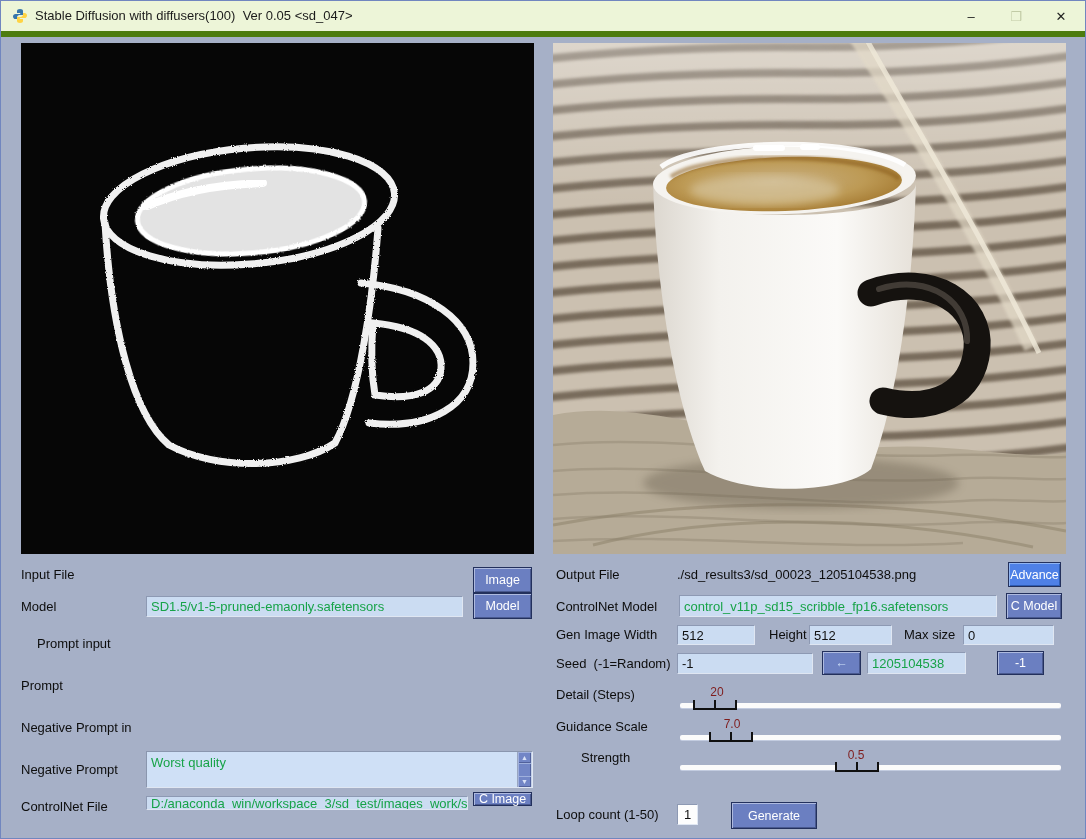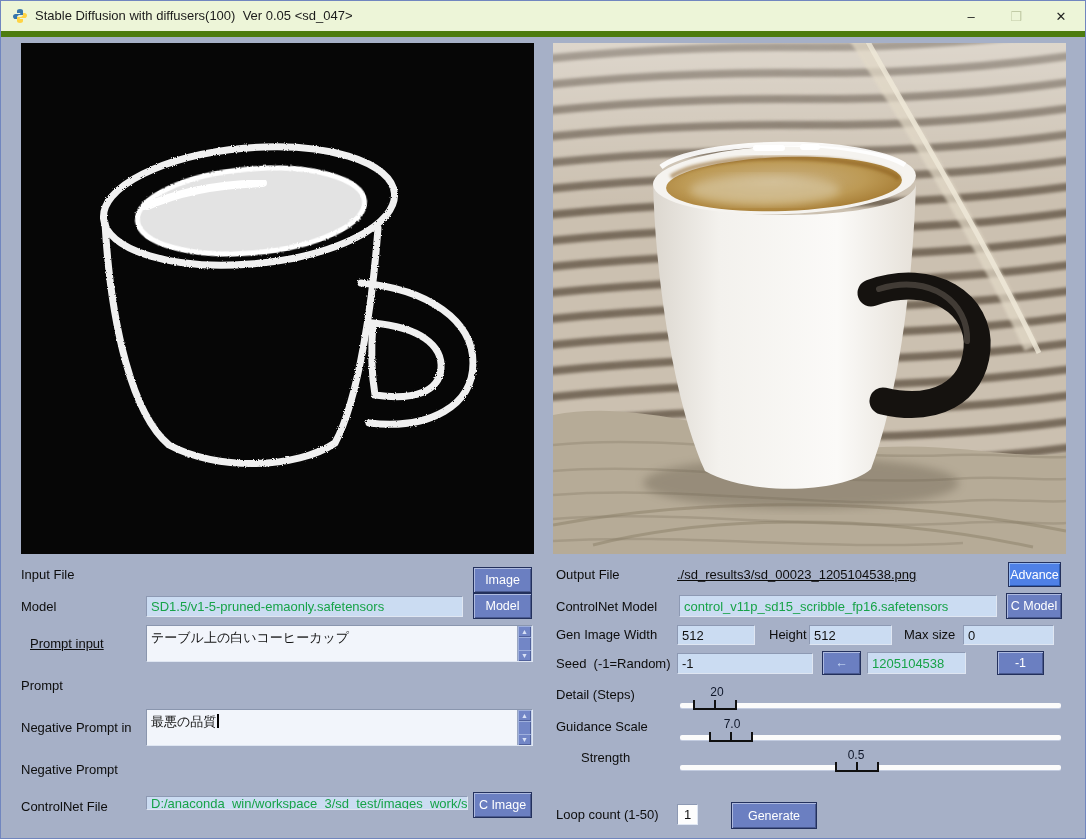--- a/index.html
+++ b/index.html
@@ -20,21 +20,21 @@
   .txta{position:absolute;width:387px;height:37px;background:#f2f5fb;border:1px solid #8a96ae;border-right-color:#dfe6f2;border-bottom-color:#dfe6f2;box-sizing:border-box;font-size:13px;color:#111;}
   .txta.blue{background:#cfe0f6;}
   .txta .txt{position:absolute;left:4px;top:3px;right:16px;white-space:nowrap;overflow:hidden;}
   .sbar{position:absolute;right:0;top:0;bottom:0;width:14px;background:#c4d0e8;border-left:1px solid #9aa6c0;}
   .sbtn{position:absolute;left:0;width:13px;height:11px;background:#7286c6;color:#d9e2f6;font-size:7px;line-height:11px;text-align:center;box-shadow:inset 1px 1px 0 #9fb0dd,inset -1px -1px 0 #51619b;}
   .sbtn.up{top:0;} .sbtn.down{bottom:0;}
   .sthumb{position:absolute;left:0;top:11px;height:14px;width:13px;background:#7286c6;box-shadow:inset 1px 1px 0 #9fb0dd,inset -1px -1px 0 #51619b;}
   .trough{position:absolute;width:381px;height:5px;background:#fbfbfb;border-radius:2px;box-shadow:0 1px 0 #c3cce0;}
   .shandle{position:absolute;width:44px;height:10px;border:2px solid #101010;border-top:none;background:#a6b0c7;box-sizing:border-box;}
   .shandle::after{content:"";position:absolute;left:50%;top:0;bottom:0;width:2px;background:#101010;transform:translateX(-50%);}
-  .sval{position:absolute;font-size:12px;color:#0f172a;transform:translateX(-50%);white-space:nowrap;}
+  .sval{position:absolute;font-size:12px;color:#7f1d1d;transform:translateX(-50%);white-space:nowrap;}
   .caret{display:inline-block;width:1.5px;height:14px;background:#000;margin-left:1px;vertical-align:-2px;}
 </style>
 </head>
 <body>
 
 <div class="window">
 
   <div class="titlebar">
     <svg class="py-icon" viewBox="0 0 16 16">
       <path d="M8 1C6 1 5 1.8 5 3v2h3.2v.9H3.5C2 5.9 1 7 1 8.5 1 10 2 11.1 3.5 11.1H5V9.4C5 8 6.1 7 7.5 7H11V3c0-1.2-1-2-3-2z" fill="#3776ab"></path>
@@ -148,54 +148,46 @@
   </div>
 
   <span class="lbl" style="left:20px;top:596px;">Model</span>
   <div class="field" style="left:145px;top:595px;width:317px;height:21px;">
     <span class="green">SD1.5/v1-5-pruned-emaonly.safetensors</span>
   </div>
   <div class="btn" style="left:472px;top:592px;width:59px;height:26px;">
     <span>Model</span>
   </div>
 
-  <span class="lbl" style="left:29px;top:633px;text-decoration:underline;">Prompt input</span>
-  <div class="txta" style="left:145px;top:624px;">
-    <span class="txt">テーブル上の白いコーヒーカップ</span>
+  <span class="lbl" style="left:36px;top:633px;">Prompt input</span>
+
+  <span class="lbl" style="left:20px;top:675px;">Prompt</span>
+
+  <span class="lbl" style="left:20px;top:717px;">Negative Prompt in</span>
+
+  <span class="lbl" style="left:20px;top:759px;text-align:right;">Negative Prompt</span>
+  <div class="txta blue" style="left:145px;top:750px;">
+    <span class="txt green">Worst quality</span>
     <div class="sbar">
       <div class="sbtn up">▲</div>
       <div class="sthumb"></div>
       <div class="sbtn down">▼</div>
     </div>
   </div>
 
-  <span class="lbl" style="left:20px;top:675px;">Prompt</span>
-
-  <span class="lbl" style="left:20px;top:717px;">Negative Prompt in</span>
-  <div class="txta" style="left:145px;top:708px;">
-    <span class="txt"><span>最悪の品質</span><span class="caret"></span></span>
-    <div class="sbar">
-      <div class="sbtn up">▲</div>
-      <div class="sthumb"></div>
-      <div class="sbtn down">▼</div>
-    </div>
-  </div>
-
-  <span class="lbl" style="left:20px;top:759px;text-align:right;">Negative Prompt</span>
-
   <span class="lbl" style="left:20px;top:796px;">ControlNet File</span>
   <div class="field" style="left:145px;top:795px;width:322px;height:14px;">
     <span class="green">D:/anaconda_win/workspace_3/sd_test/images_work/s</span>
   </div>
-  <div class="btn" style="left:472px;top:791px;width:59px;height:26px;">
+  <div class="btn" style="left:472px;top:791px;width:59px;height:14px;">
     <span>C Image</span>
   </div>
 
   <span class="lbl" style="left:555px;top:564px;">Output File</span>
-  <span class="lbl" style="left:676px;top:564px;text-decoration:underline;">./sd_results3/sd_00023_1205104538.png</span>
+  <span class="lbl" style="left:676px;top:564px;">./sd_results3/sd_00023_1205104538.png</span>
   <div class="btn focus" style="left:1007px;top:561px;width:53px;height:25px;">
     <span>Advance</span>
   </div>
 
   <span class="lbl" style="left:555px;top:596px;">ControlNet Model</span>
   <div class="field" style="left:678px;top:594px;width:318px;height:22px;">
     <span class="green">control_v11p_sd15_scribble_fp16.safetensors</span>
   </div>
   <div class="btn" style="left:1005px;top:592px;width:56px;height:26px;">
     <span>C Model</span>

